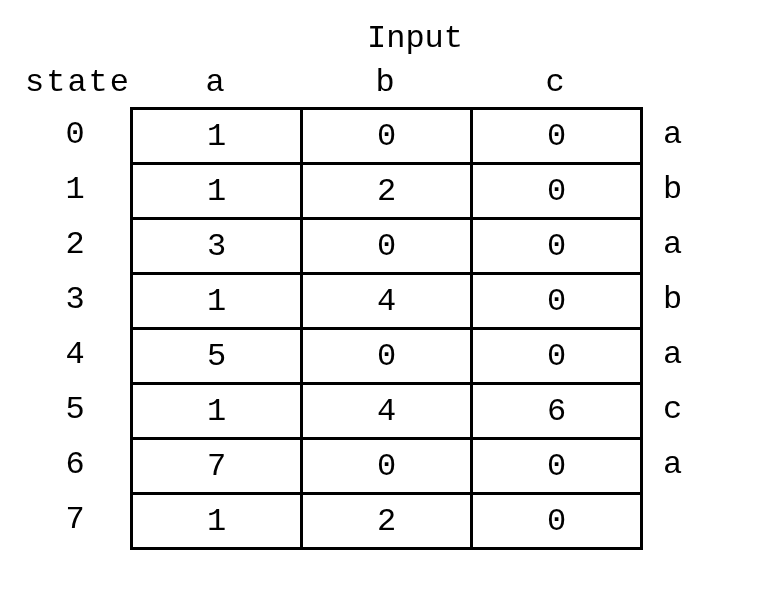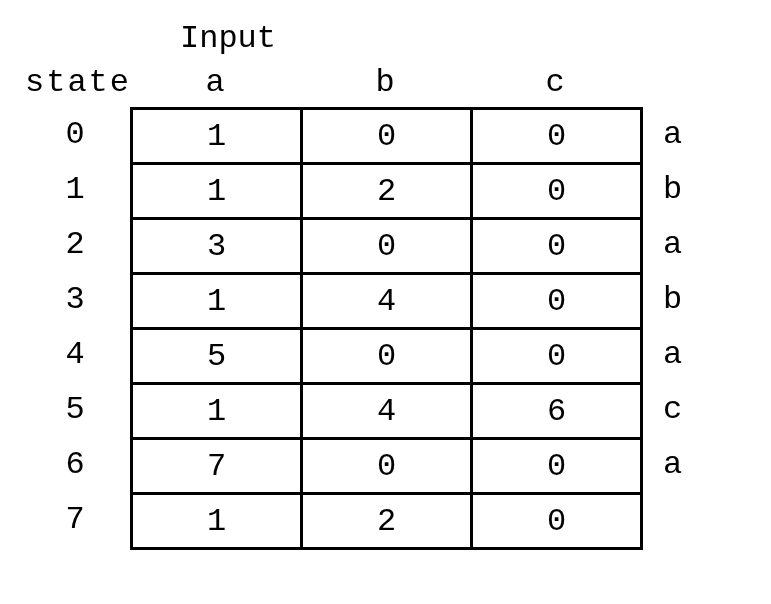--- a/index.html
+++ b/index.html
@@ -8,20 +8,21 @@
       font-family: "Courier New", monospace;
       font-size: 32px;
       background: white;
       color: black;
     }
     .container {
       position: relative;
       width: 771px;
     }
     .top-label {
+      text-align: center;
       margin-left: 160px;
       width: 470px;
       margin-bottom: 0;
     }
     .layout {
       display: flex;
       align-items: flex-start;
     }
     .state-col {
       display: flex;

